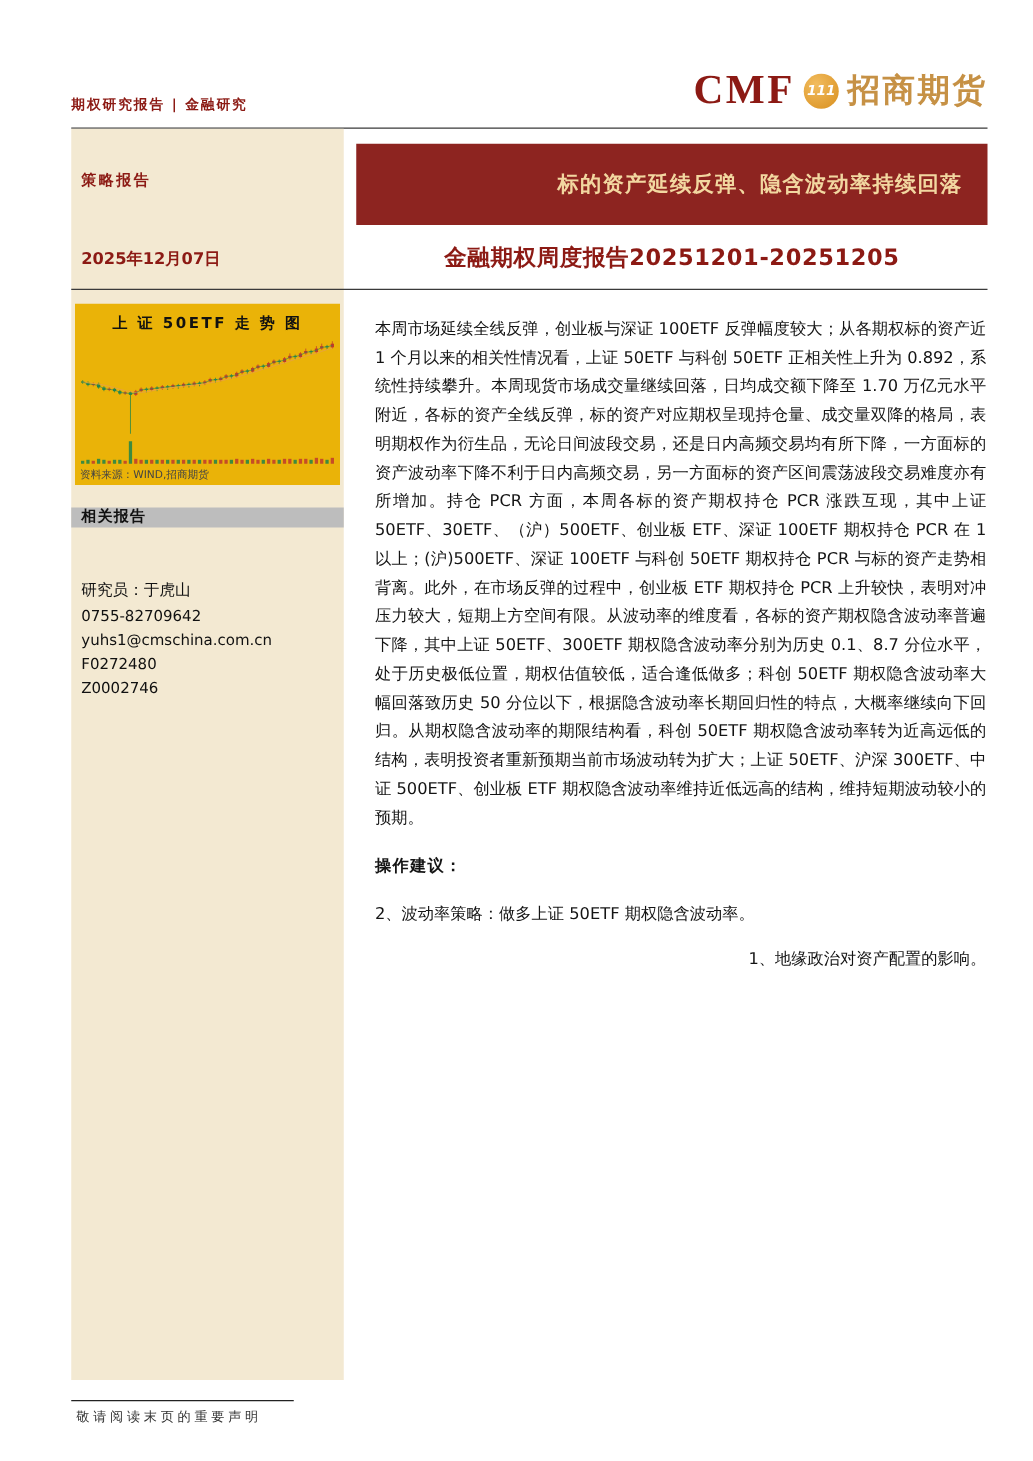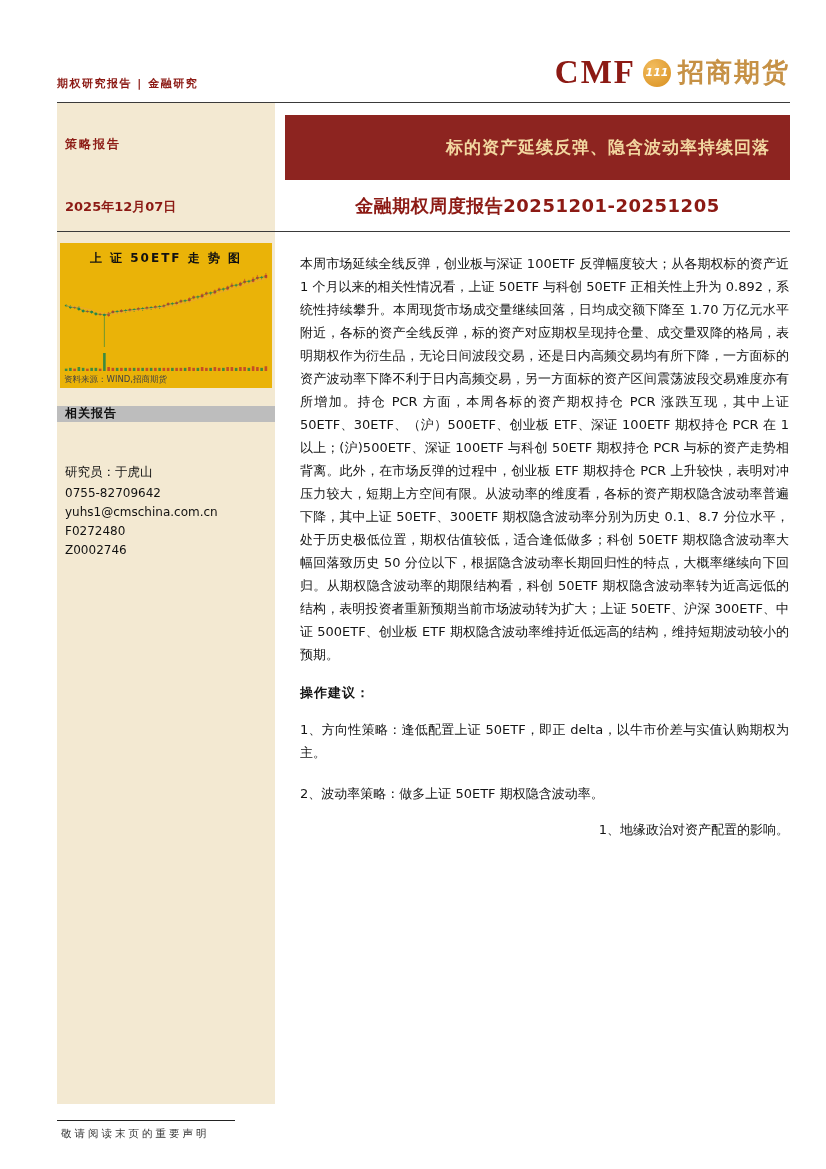--- a/index.html
+++ b/index.html
@@ -238,21 +238,20 @@
     <div class="name">研究员：于虎山</div>
     <div>0755-82709642</div>
     <div>yuhs1@cmschina.com.cn</div>
     <div>F0272480</div>
     <div>Z0002746</div>
   </div>
 
   <div class="abs main">
     <p class="body-par">本周市场延续全线反弹，创业板与深证 100ETF 反弹幅度较大；从各期权标的资产近 1 个月以来的相关性情况看，上证 50ETF 与科创 50ETF 正相关性上升为 0.892，系统性持续攀升。本周现货市场成交量继续回落，日均成交额下降至 1.70 万亿元水平附近，各标的资产全线反弹，标的资产对应期权呈现持仓量、成交量双降的格局，表明期权作为衍生品，无论日间波段交易，还是日内高频交易均有所下降，一方面标的资产波动率下降不利于日内高频交易，另一方面标的资产区间震荡波段交易难度亦有所增加。持仓 PCR 方面，本周各标的资产期权持仓 PCR 涨跌互现，其中上证 50ETF、30ETF、（沪）500ETF、创业板 ETF、深证 100ETF 期权持仓 PCR 在 1 以上；(沪)500ETF、深证 100ETF 与科创 50ETF 期权持仓 PCR 与标的资产走势相背离。此外，在市场反弹的过程中，创业板 ETF 期权持仓 PCR 上升较快，表明对冲压力较大，短期上方空间有限。从波动率的维度看，各标的资产期权隐含波动率普遍下降，其中上证 50ETF、300ETF 期权隐含波动率分别为历史 0.1、8.7 分位水平，处于历史极低位置，期权估值较低，适合逢低做多；科创 50ETF 期权隐含波动率大幅回落致历史 50 分位以下，根据隐含波动率长期回归性的特点，大概率继续向下回归。从期权隐含波动率的期限结构看，科创 50ETF 期权隐含波动率转为近高远低的结构，表明投资者重新预期当前市场波动转为扩大；上证 50ETF、沪深 300ETF、中证 500ETF、创业板 ETF 期权隐含波动率维持近低远高的结构，维持短期波动较小的预期。</p>
     <p class="sec-label">操作建议：</p>
-    <p class="advice1">1、方向性策略：逢低配置上证 50ETF，即正 delta，以牛市价差与实值认购期权为主。</p>
     <p class="advice2">2、波动率策略：做多上证 50ETF 期权隐含波动率。</p>
     <p class="risk1">1、地缘政治对资产配置的影响。</p>
   </div>
 
   <div class="abs footer-rule"></div>
   <div class="abs footer-text">敬请阅读末页的重要声明</div>
 
 </div>
 
 </body></html>

